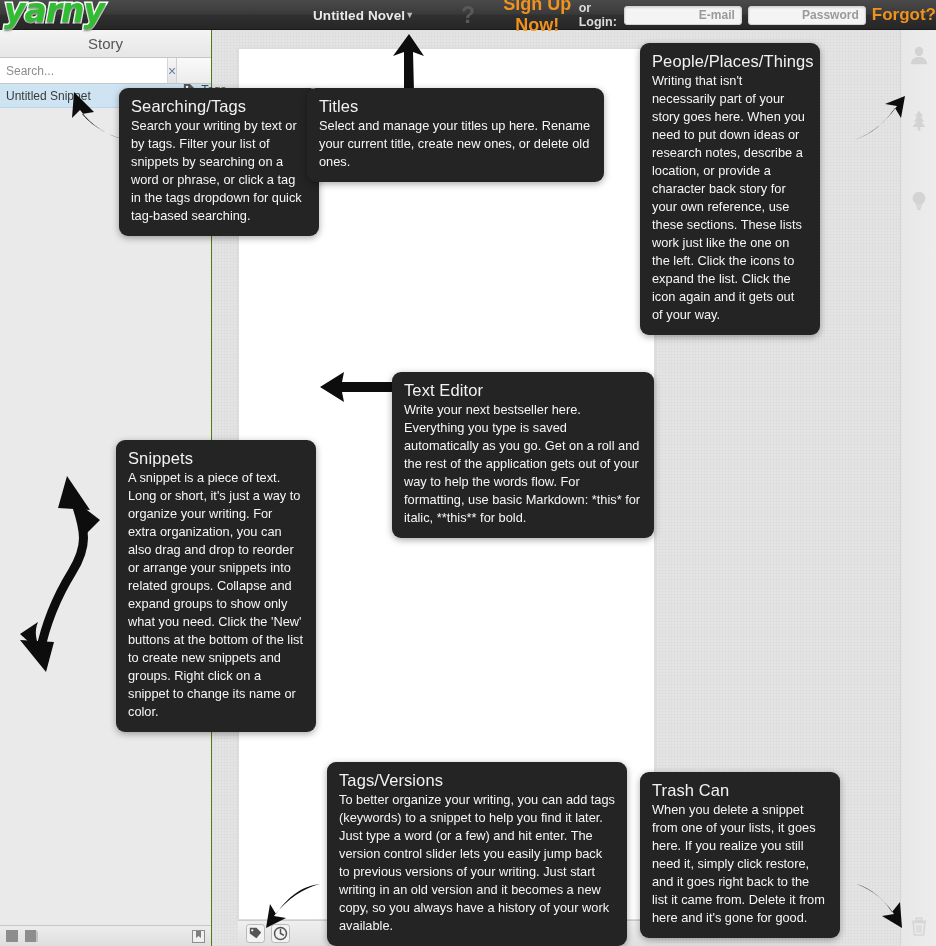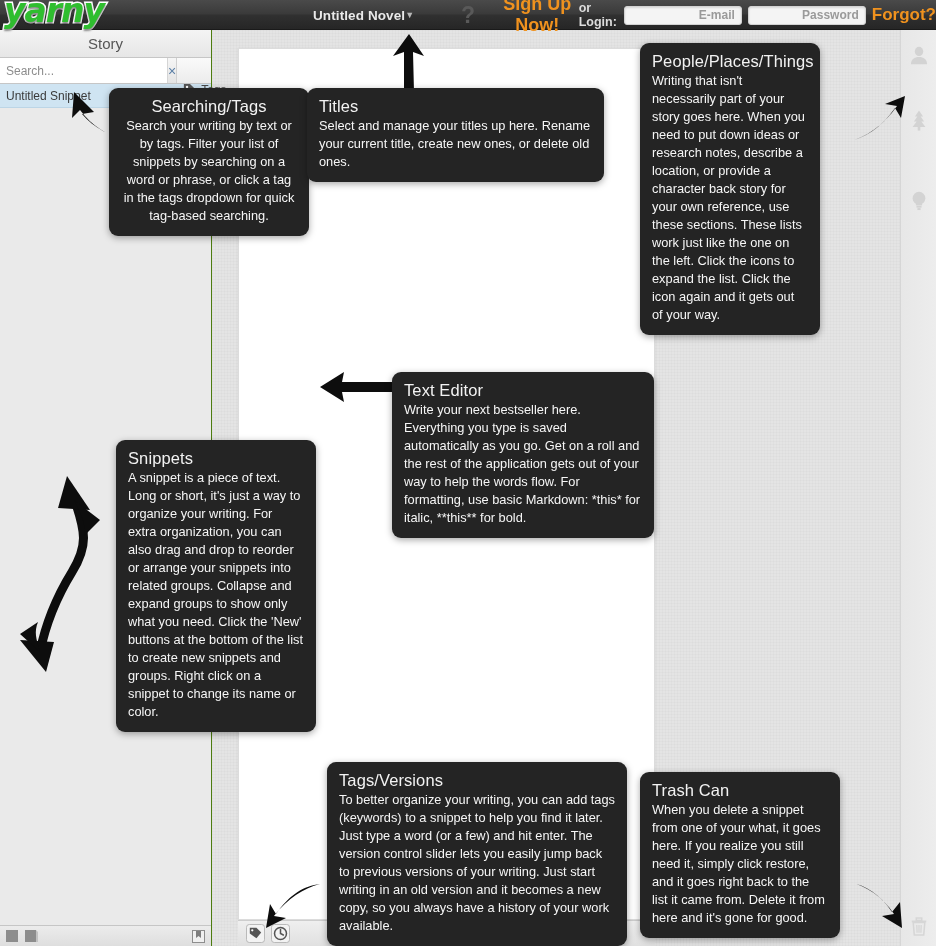--- a/index.html
+++ b/index.html
@@ -335,21 +335,21 @@
   </svg>
 
   <svg class="arrow" style="left:262px; top:880px;" width="62" height="56" viewBox="0 0 62 56">
     <path d="M58 4 C42 8 26 18 12 36 L24 38 L4 48 L8 24 L14 34 C28 14 42 6 58 4 Z" fill="#0d0d0d"></path>
   </svg>
 
   <svg class="arrow" style="left:848px; top:878px;" width="58" height="58" viewBox="0 0 58 58">
     <path d="M2 4 C18 8 34 18 46 36 L34 38 L54 50 L52 24 L44 34 C32 16 18 8 2 4 Z" fill="#0d0d0d"></path>
   </svg>
 
-  <div class="callout" style="left:109px; top:88px; width:200px;text-align:center;">
+  <div class="callout" style="left:119px; top:88px; width:200px;">
     <h3>Searching/Tags</h3>
     <p>Search your writing by text or by tags. Filter your list of snippets by searching on a word or phrase, or click a tag in the tags dropdown for quick tag-based searching.</p>
   </div>
 
   <div class="callout" style="left:307px; top:88px; width:297px;">
     <h3>Titles</h3>
     <p>Select and manage your titles up here. Rename your current title, create new ones, or delete old ones.</p>
   </div>
 
   <div class="callout" style="left:640px; top:43px; width:180px;">
@@ -367,16 +367,16 @@
     <p>A snippet is a piece of text. Long or short, it's just a way to organize your writing. For extra organization, you can also drag and drop to reorder or arrange your snippets into related groups. Collapse and expand groups to show only what you need. Click the 'New' buttons at the bottom of the list to create new snippets and groups. Right click on a snippet to change its name or color.</p>
   </div>
 
   <div class="callout" style="left:327px; top:762px; width:300px;">
     <h3>Tags/Versions</h3>
     <p>To better organize your writing, you can add tags (keywords) to a snippet to help you find it later. Just type a word (or a few) and hit enter. The version control slider lets you easily jump back to previous versions of your writing. Just start writing in an old version and it becomes a new copy, so you always have a history of your work available.</p>
   </div>
 
   <div class="callout" style="left:640px; top:772px; width:200px;">
     <h3>Trash Can</h3>
-    <p>When you delete a snippet from one of your what, it goes here. If you realize you still need it, simply click restore, and it goes right back to the list it came from. Delete it from here and it's gone for good.</p>
+    <p>When you delete a snippet from one of your lists, it goes here. If you realize you still need it, simply click restore, and it goes right back to the list it came from. Delete it from here and it's gone for good.</p>
   </div>
 
 </div>
 
 </body></html>

